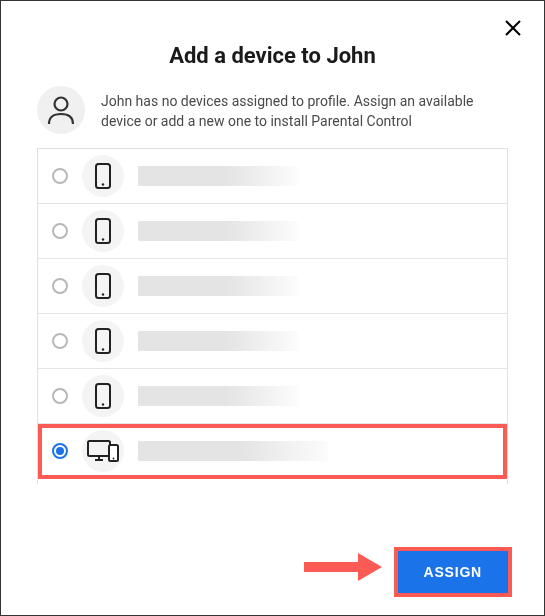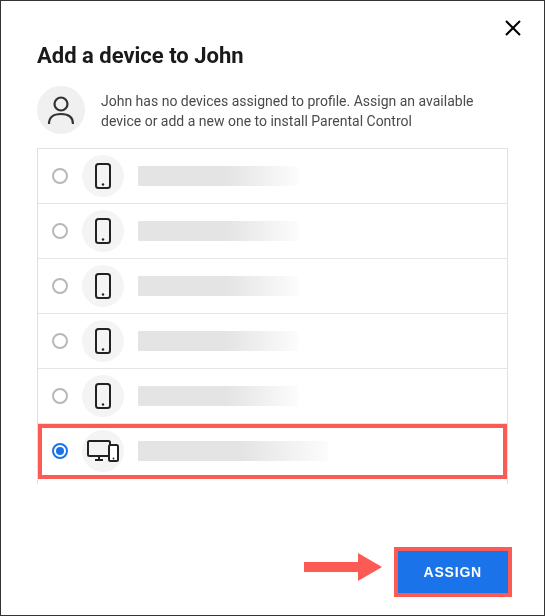--- a/index.html
+++ b/index.html
@@ -17,21 +17,21 @@
     background: #fff;
   }
   .close-btn {
     position: absolute;
     top: 18px;
     right: 22px;
     cursor: pointer;
     line-height: 0;
   }
   .title {
-    text-align: left;
+    text-align: center;
     font-size: 22px;
     font-weight: 700;
     color: #1a1a1a;
     margin: 18px 0 18px 0;
   }
   .intro {
     display: flex;
     align-items: center;
     gap: 16px;
     margin-bottom: 14px;

